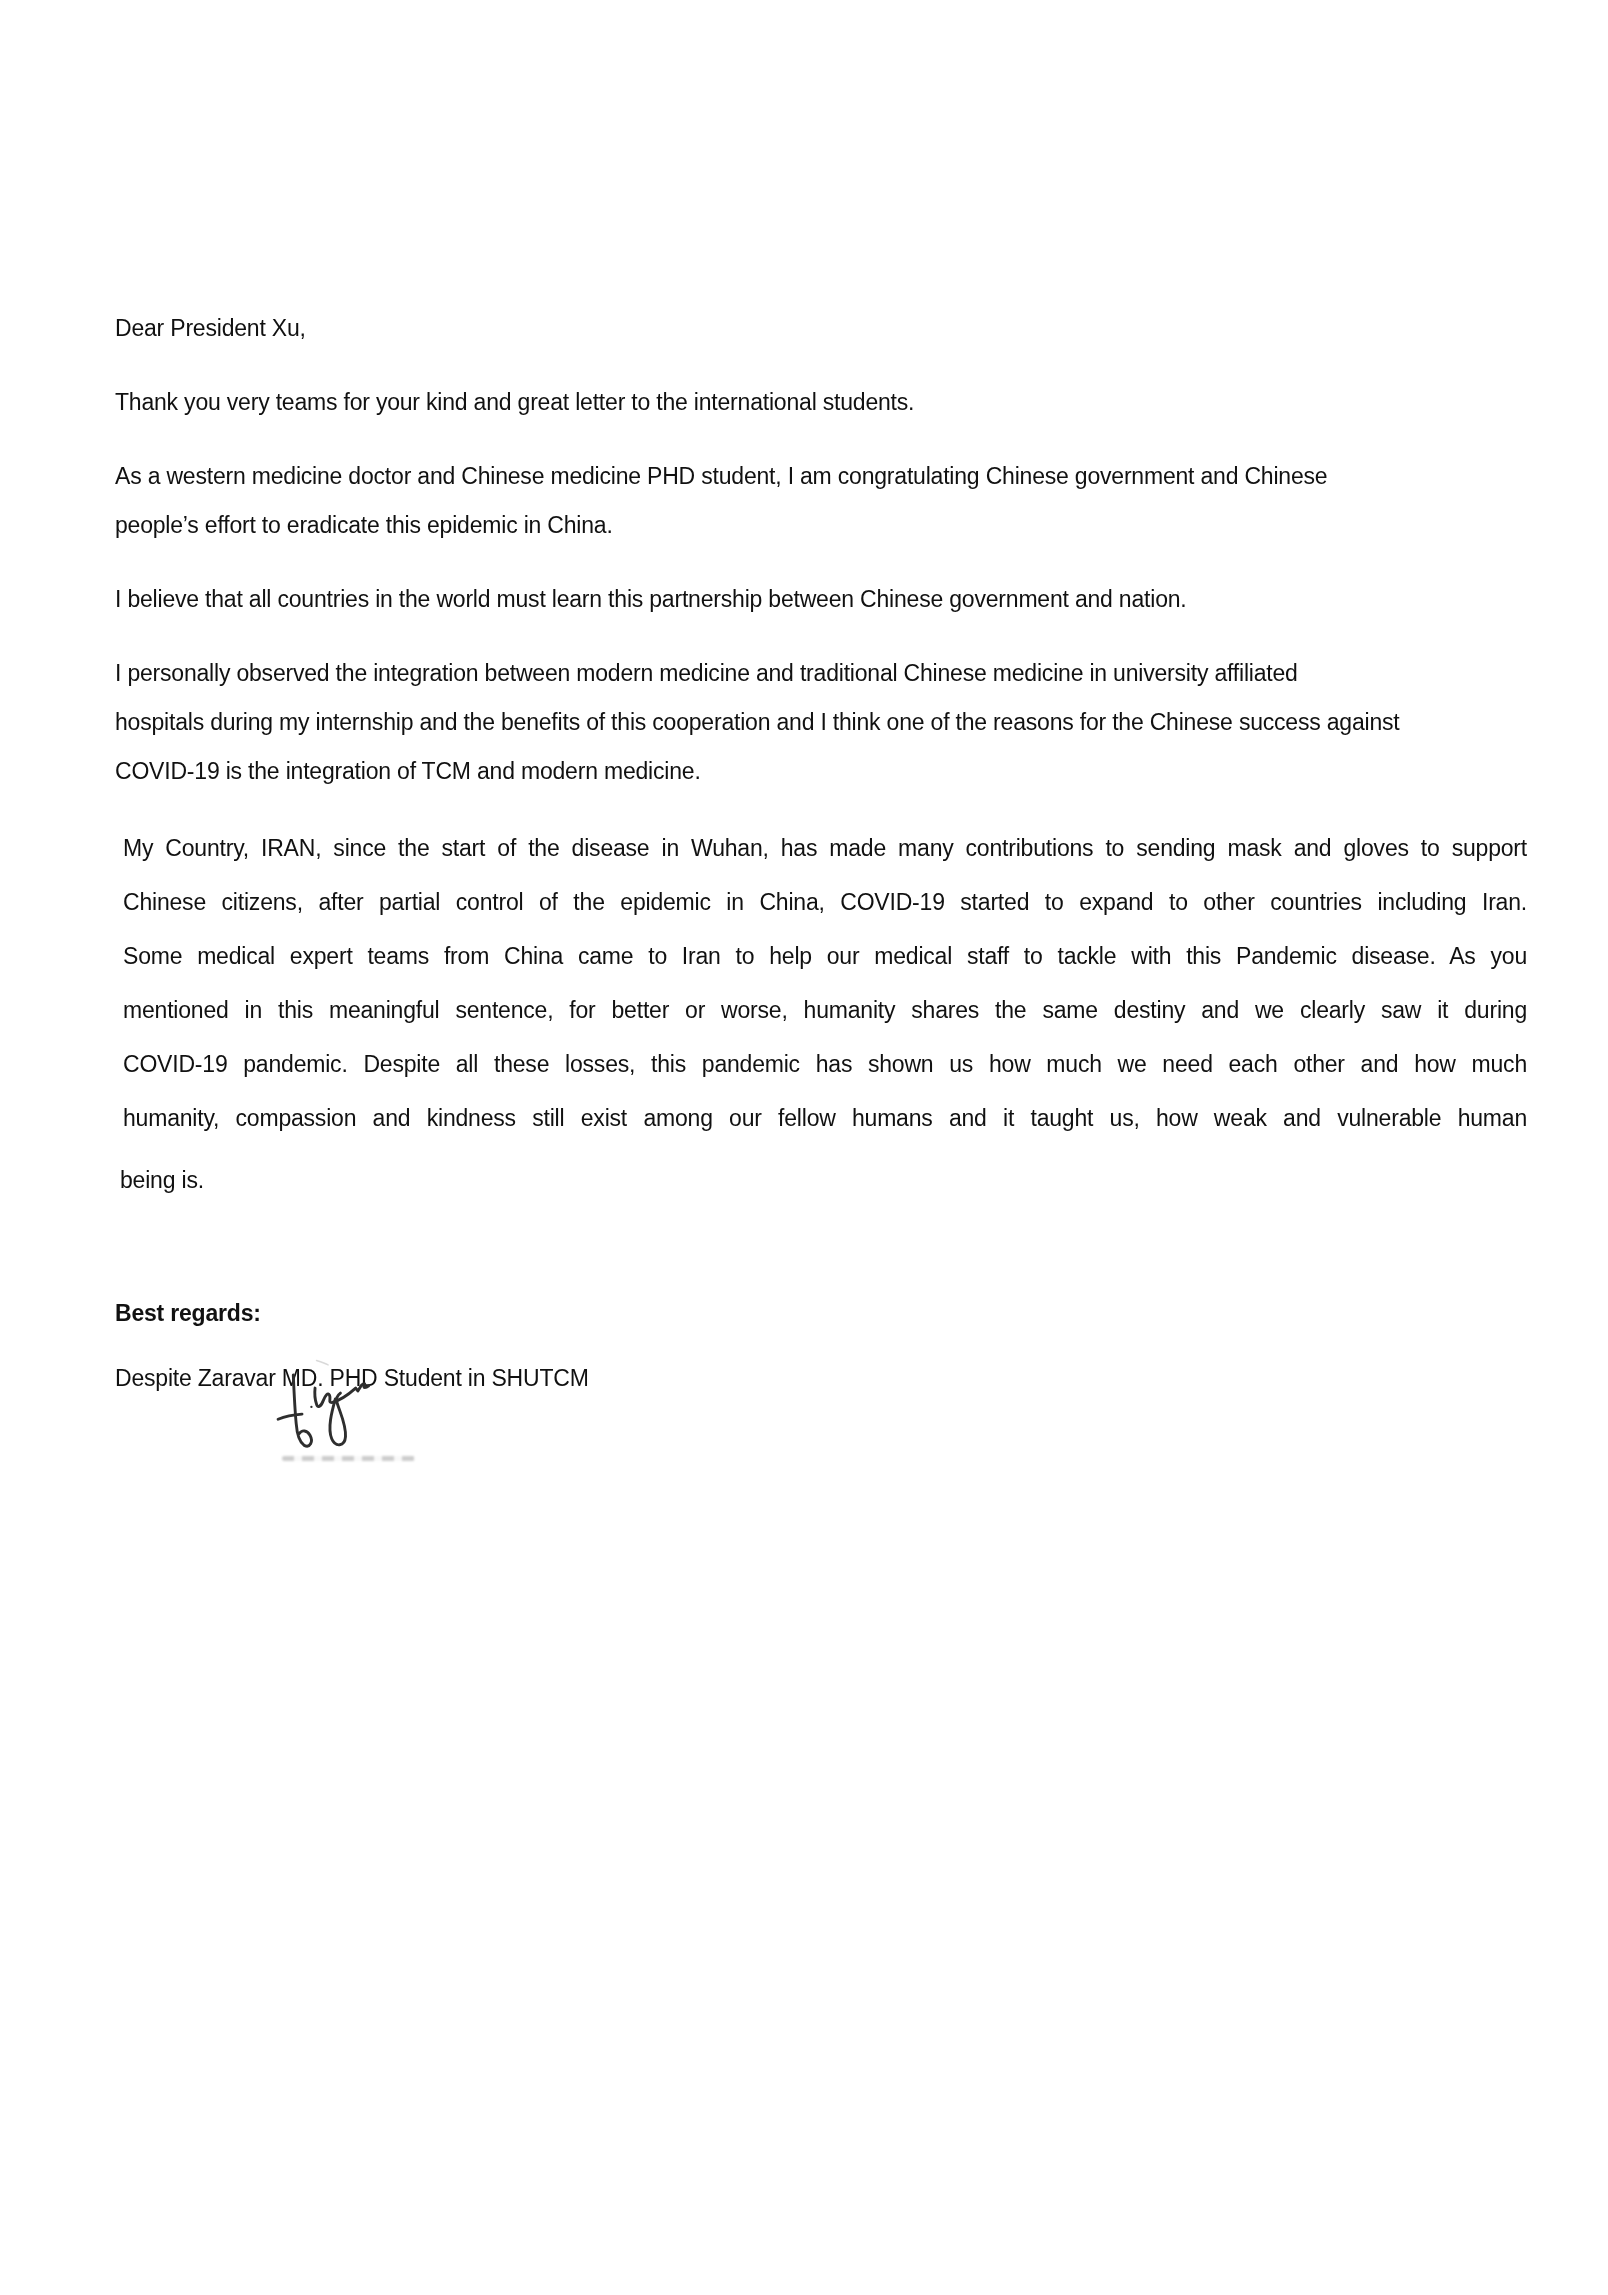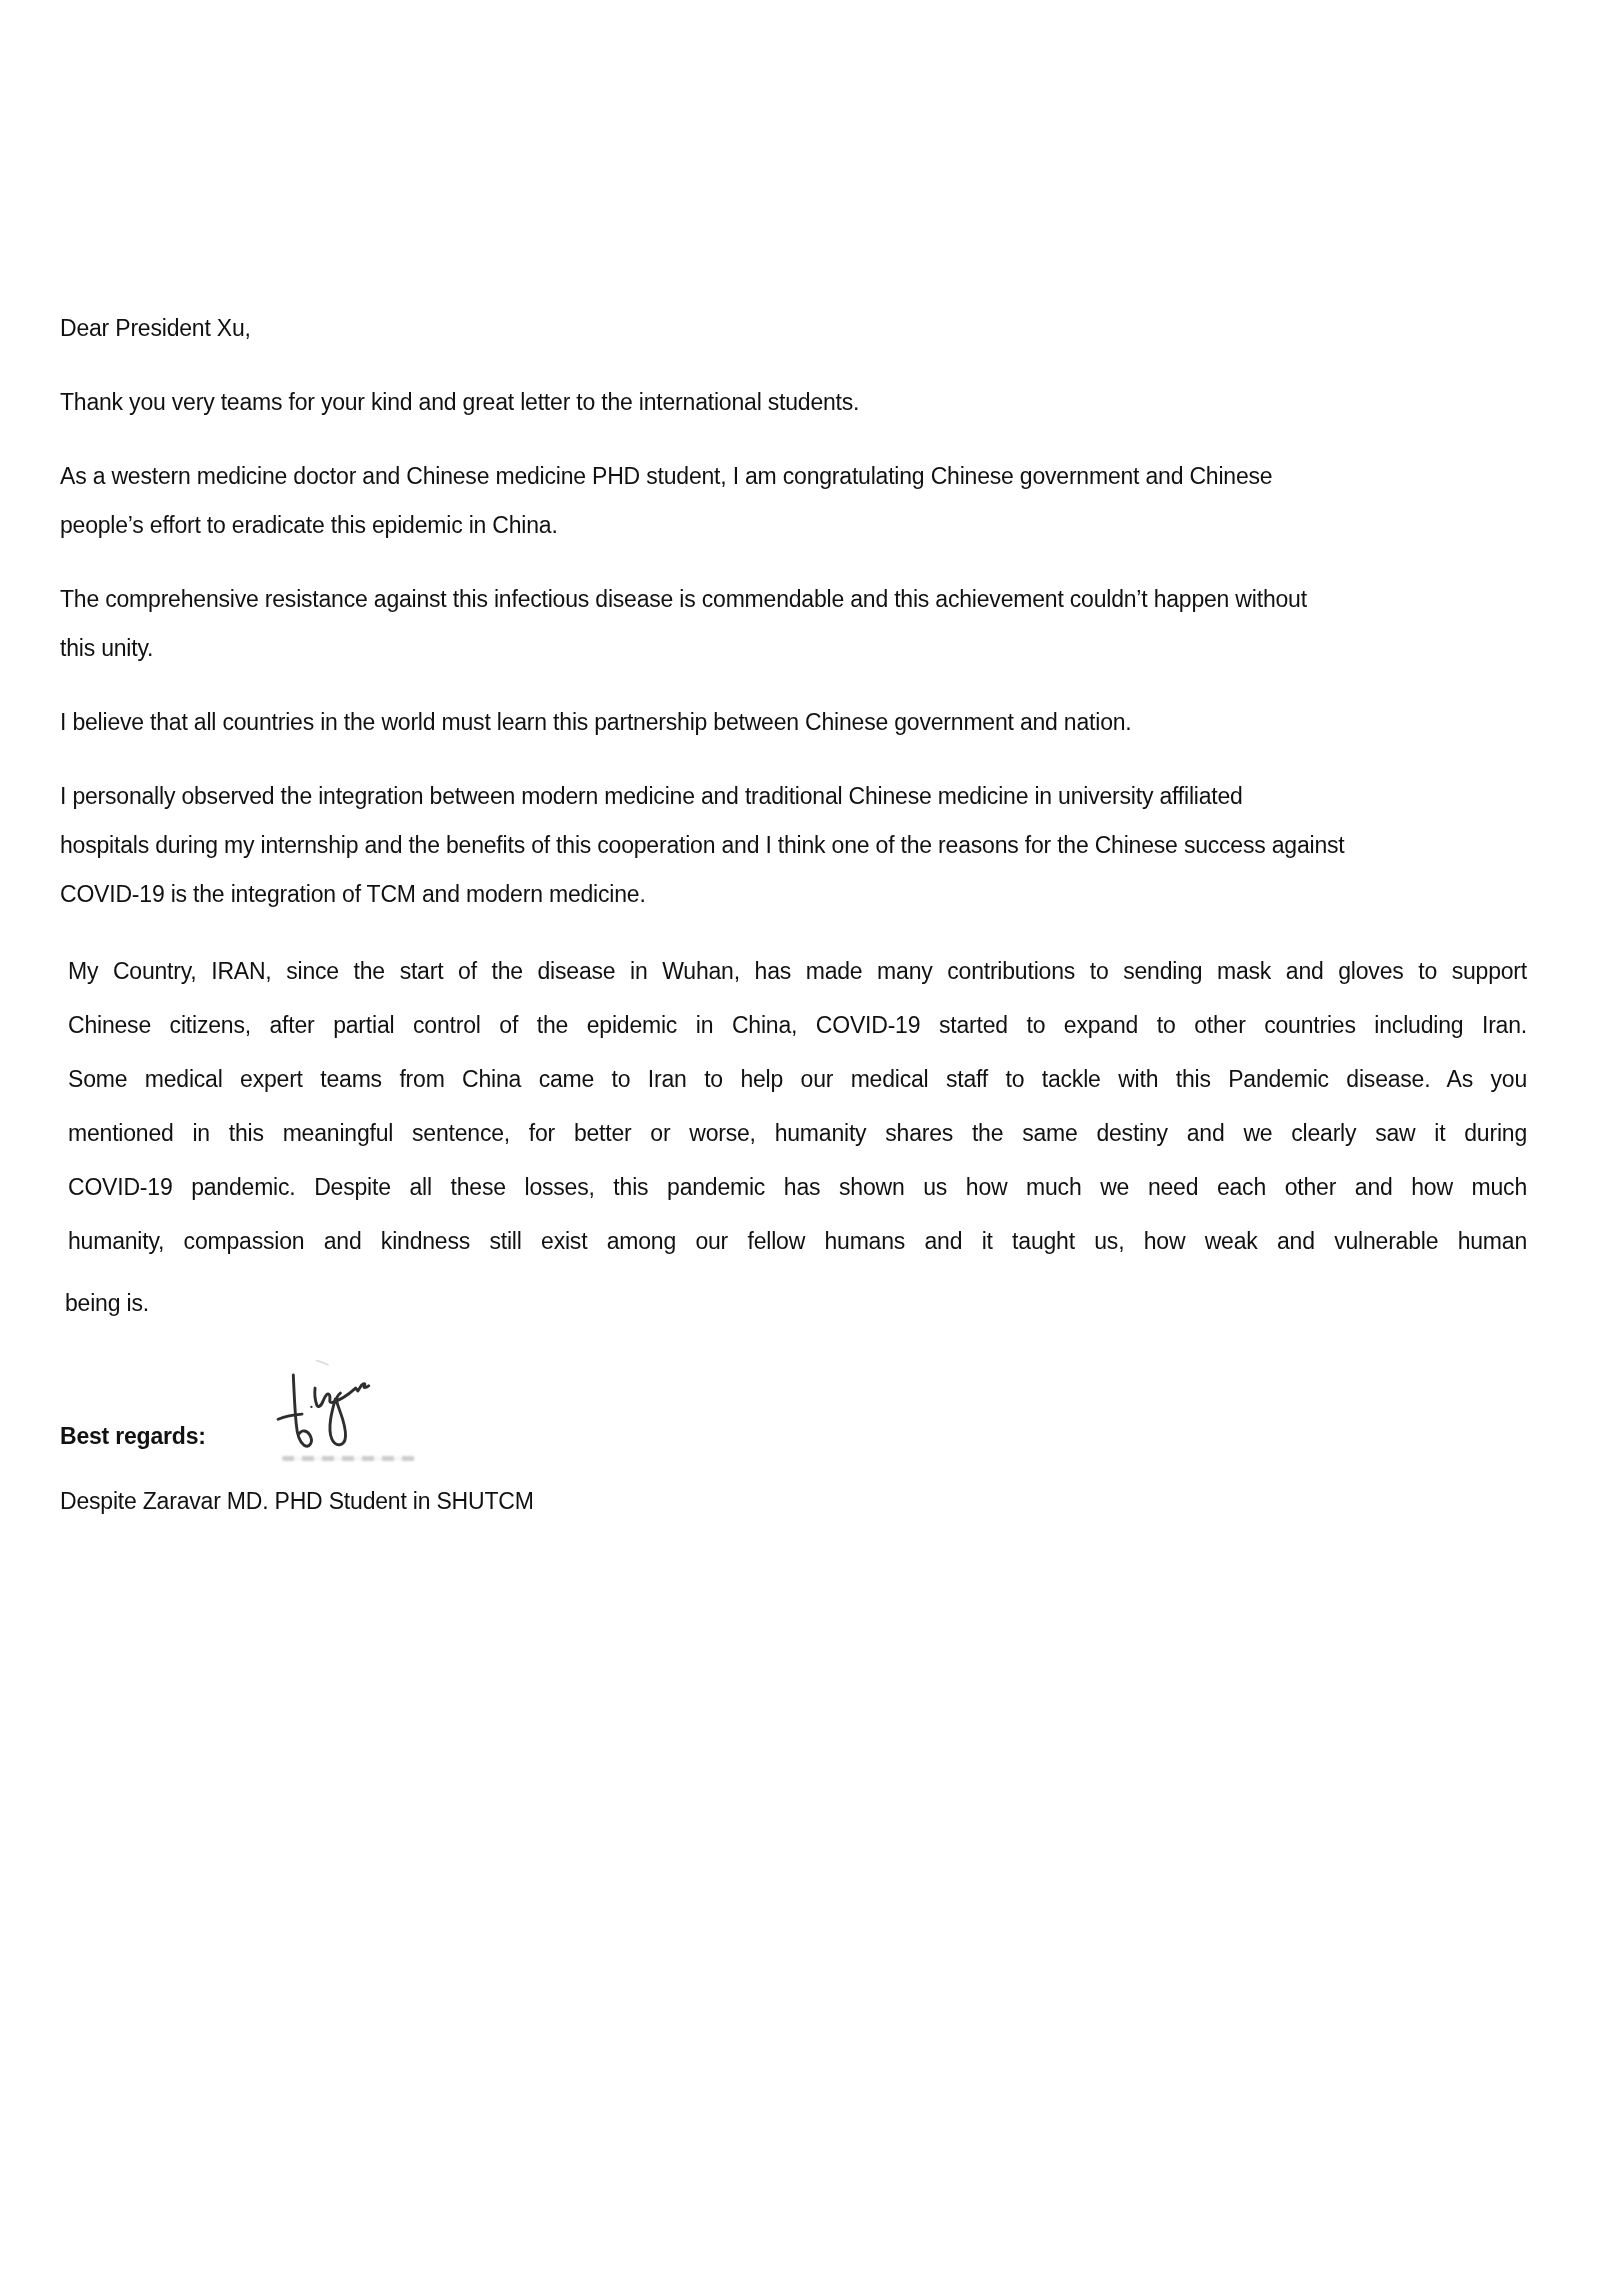--- a/index.html
+++ b/index.html
@@ -10,21 +10,21 @@
   .page {
     position: relative;
     width: 1608px;
     height: 2295px;
     background: #ffffff;
     font-family: "Liberation Sans", sans-serif;
     color: #111111;
     overflow: hidden;
   }
   .content {
-    padding: 304px 73px 0 60px;
+    padding: 304px 73px 0 115px;
   }
   .para {
     margin: 0 0 25px 0;
     font-size: 23px;
     line-height: 49px;
     letter-spacing: -0.2px;
     white-space: pre-line;
     text-align: left;
   }
   .para.justified {
@@ -82,22 +82,20 @@
 </style>
 </head>
 <body>
 
 <div class="page">
   <div class="content">
     <p class="para">Dear President Xu,</p>
     <p class="para">Thank you very teams for your kind and great letter to the international students.</p>
     <p class="para">As a western medicine doctor and Chinese medicine PHD student, I am congratulating Chinese government and Chinese
 people’s effort to eradicate this epidemic in China.</p>
-    <p class="para">The comprehensive resistance against this infectious disease is commendable and this achievement couldn’t happen without
-this unity.</p>
     <p class="para">I believe that all countries in the world must learn this partnership between Chinese government and nation.</p>
     <p class="para">I personally observed the integration between modern medicine and traditional Chinese medicine in university affiliated
 hospitals during my internship and the benefits of this cooperation and I think one of the reasons for the Chinese success against
 COVID-19 is the integration of TCM and modern medicine.</p>
     <p class="para justified">My Country, IRAN, since the start of the disease in Wuhan, has made many contributions to sending mask and gloves to support
 Chinese citizens, after partial control of the epidemic in China, COVID-19 started to expand to other countries including Iran.
 Some medical expert teams from China came to Iran to help our medical staff to tackle with this Pandemic disease. As you
 mentioned in this meaningful sentence, for better or worse, humanity shares the same destiny and we clearly saw it during
 COVID-19 pandemic. Despite all these losses, this pandemic has shown us how much we need each other and how much
 humanity, compassion and kindness still exist among our fellow humans and it taught us, how weak and vulnerable human</p>

